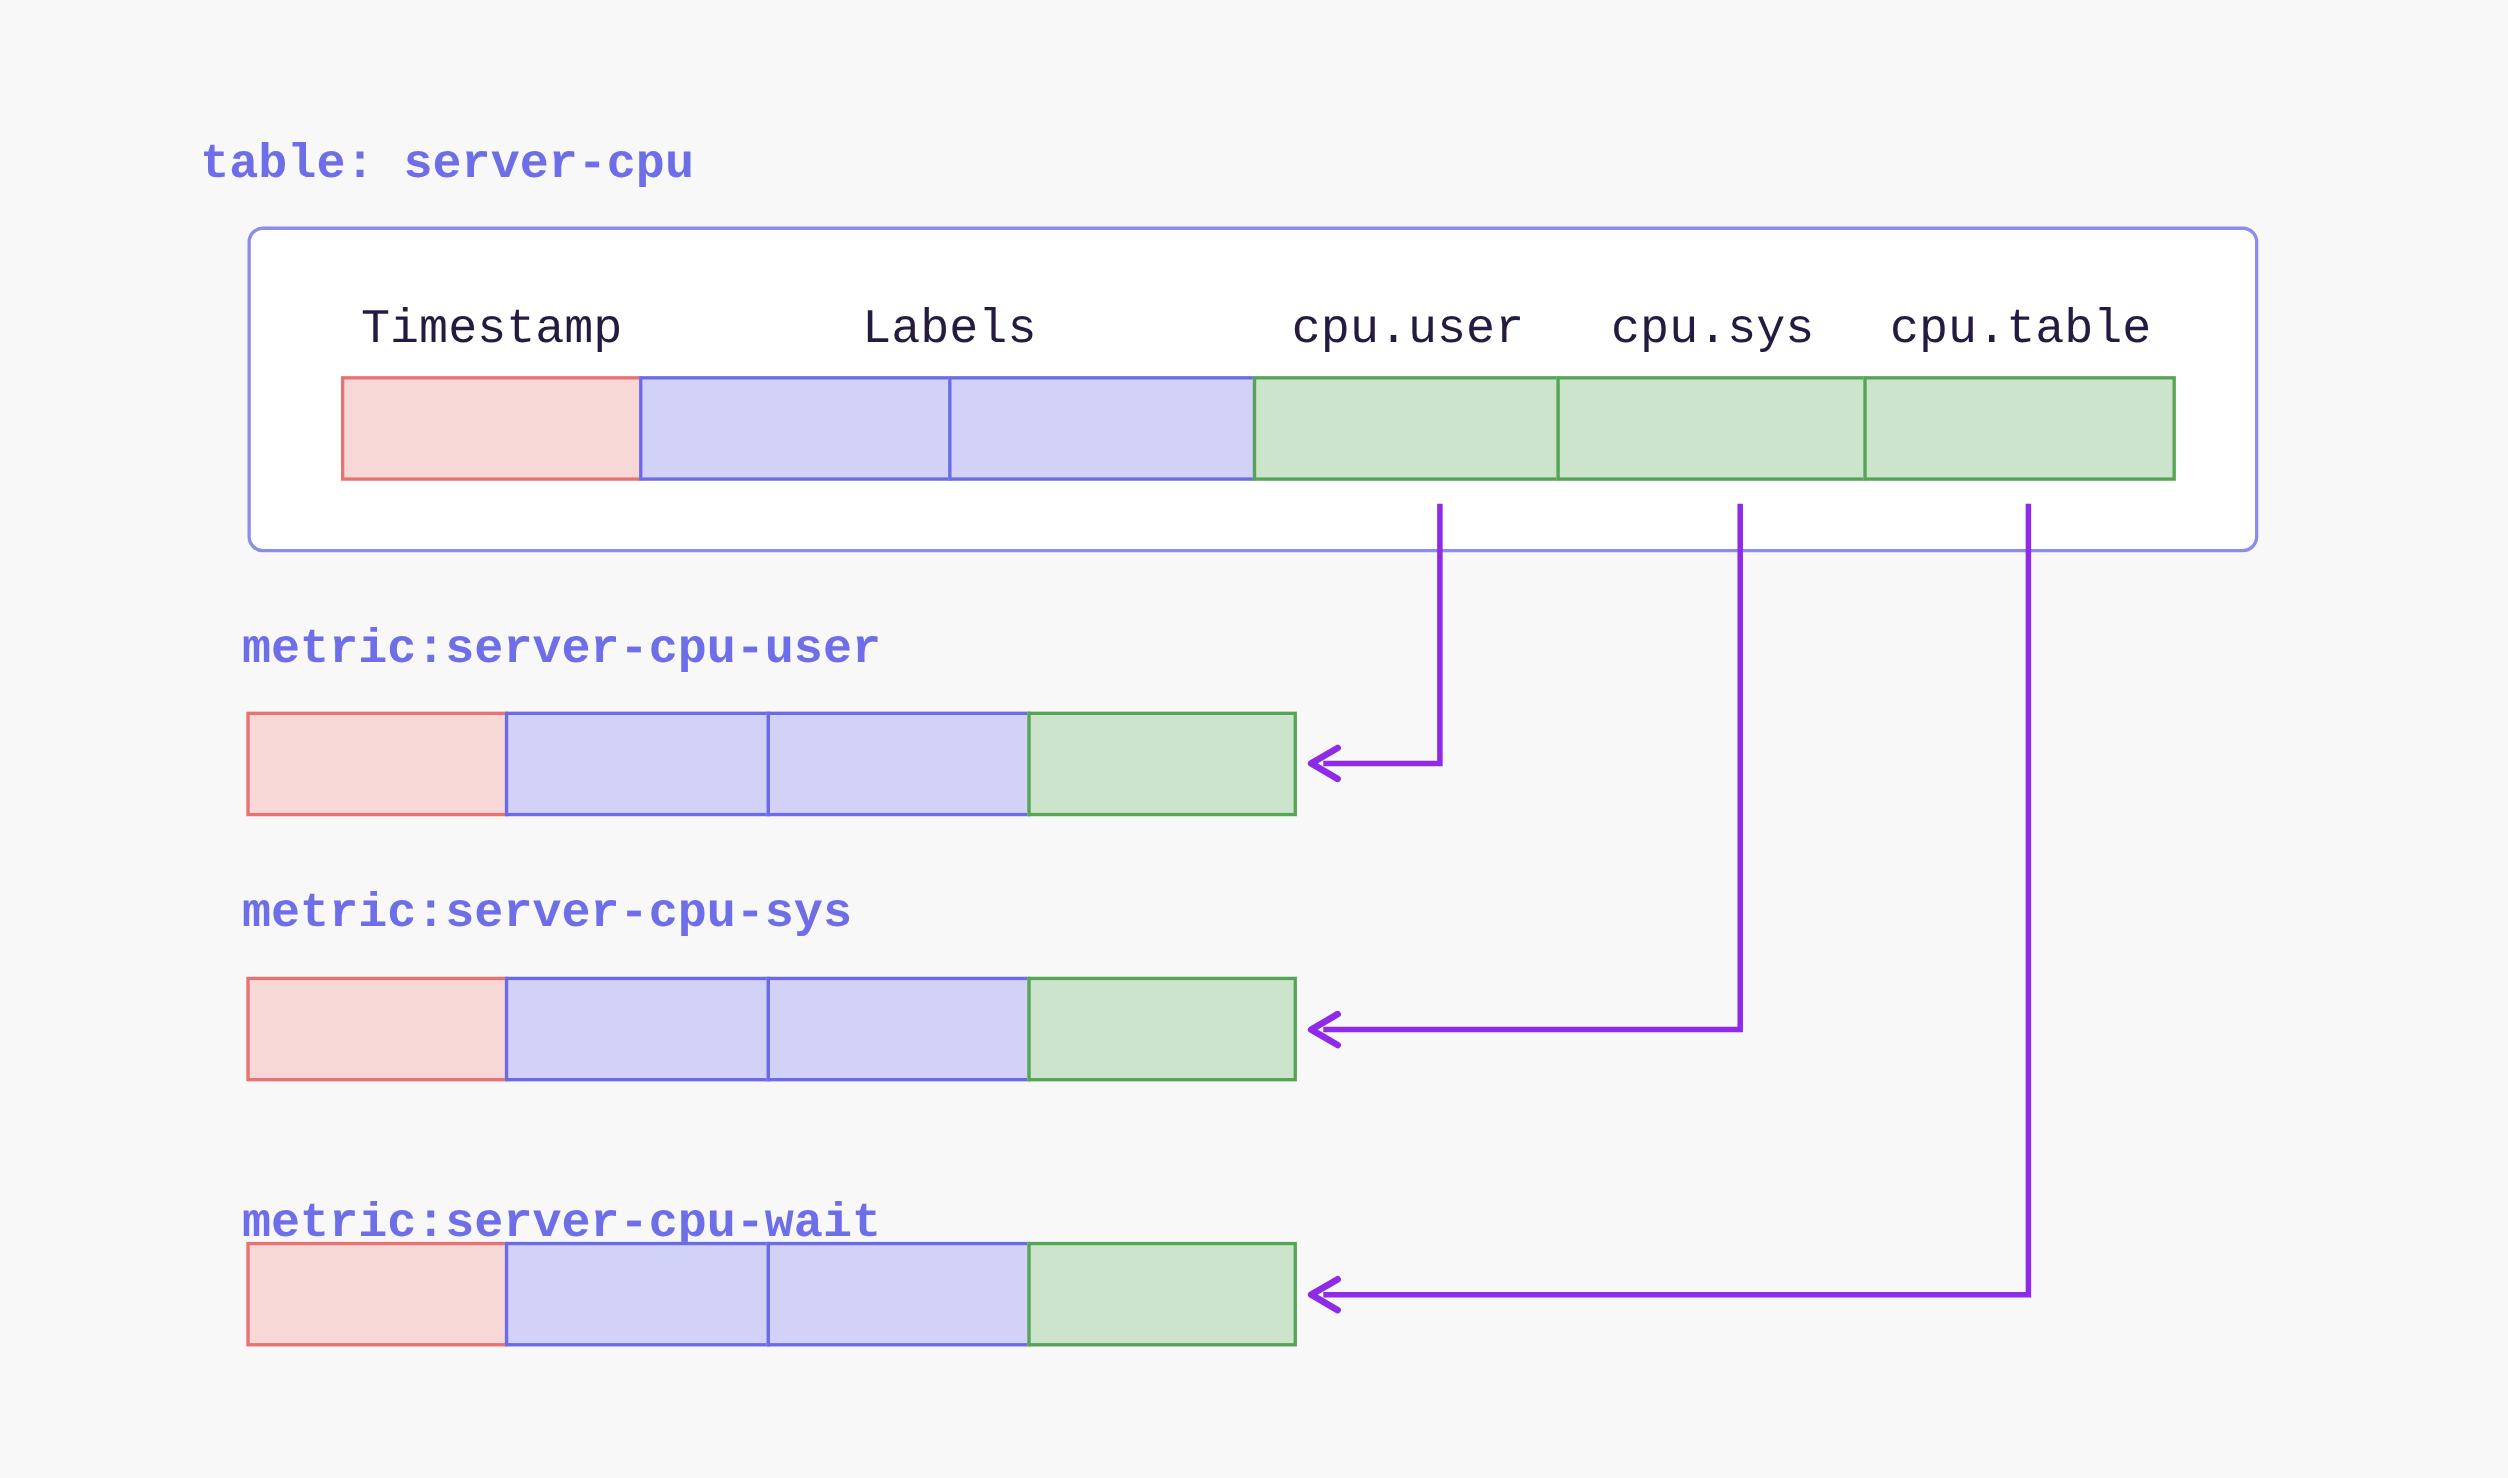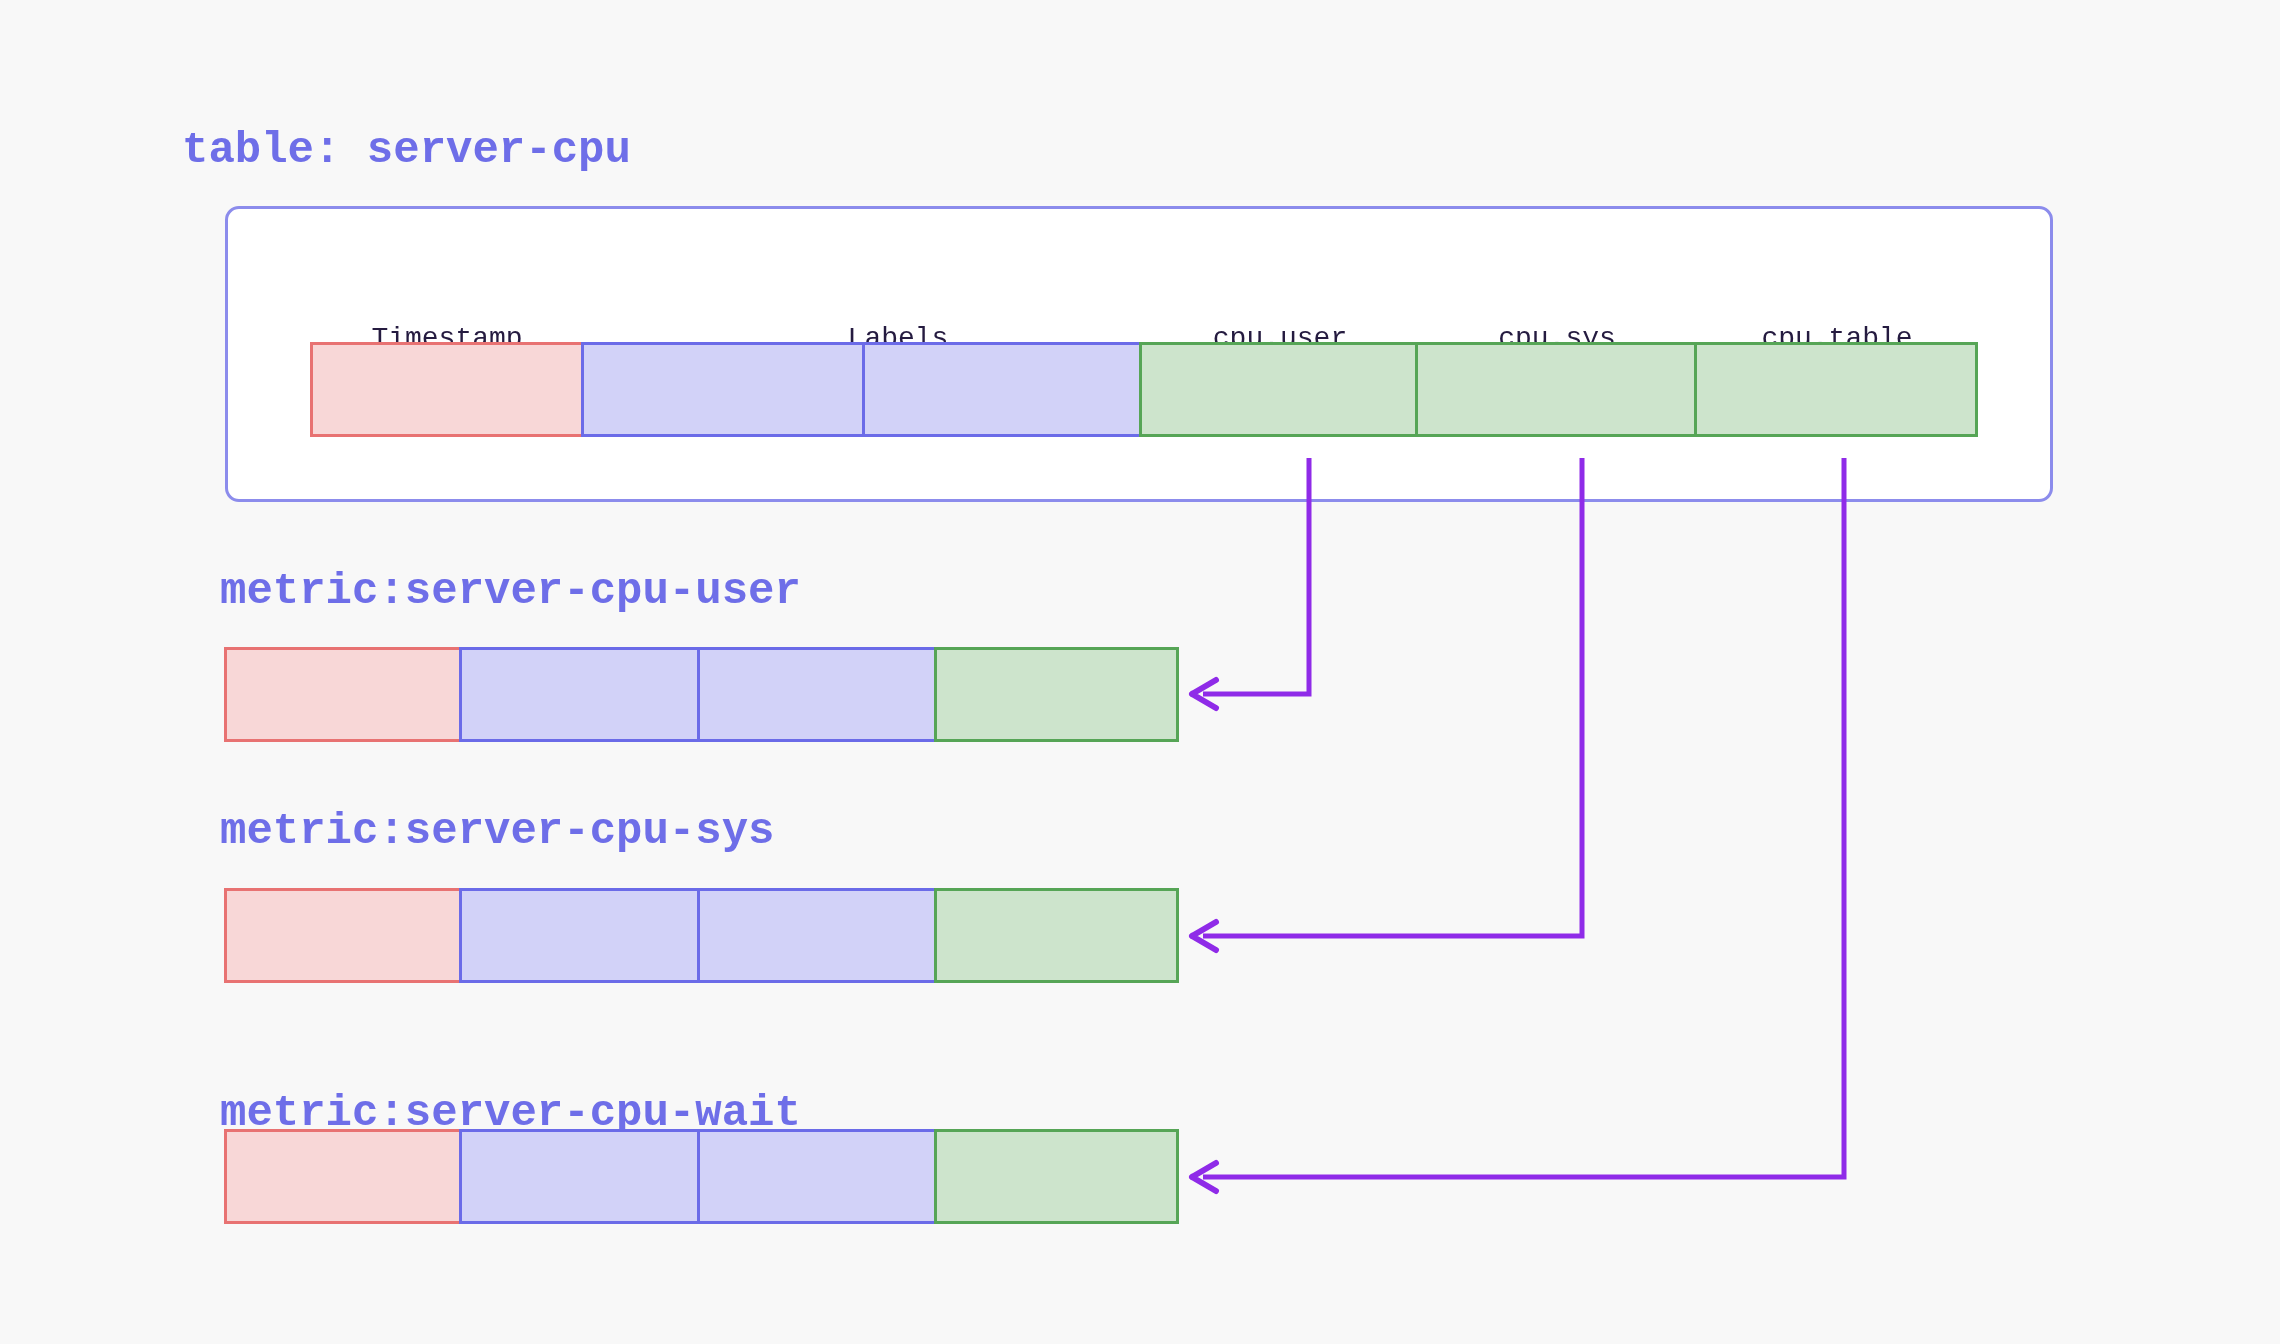--- a/index.html
+++ b/index.html
@@ -36,27 +36,26 @@
     height: 296px;
     box-sizing: border-box;
     background: var(--panel-fill, #ffffff);
     border: 3px solid var(--panel-border, #8c8cec);
     border-radius: 14px;
   }
   .col-header {
     position: absolute;
     top: 91px;
     transform: translate(-50%, -50%);
-    font-size: 28px;
+    font-size: 44px;
     color: var(--header-text, #251b40);
     white-space: pre;
-    margin-top: 38px;
   }
   .hdr-0 { left: 219px; }
-  .hdr-1 { left: 670px; }
+  .hdr-1 { left: 635px; }
   .hdr-2 { left: 1052px; text-align: center; }
   .hdr-3 { left: 1329px; }
   .hdr-4 { left: 1609px; }
   .row {
     position: absolute;
     height: 95px;
   }
   .table-row {
     left: 82px;   
     top: 133px;   

